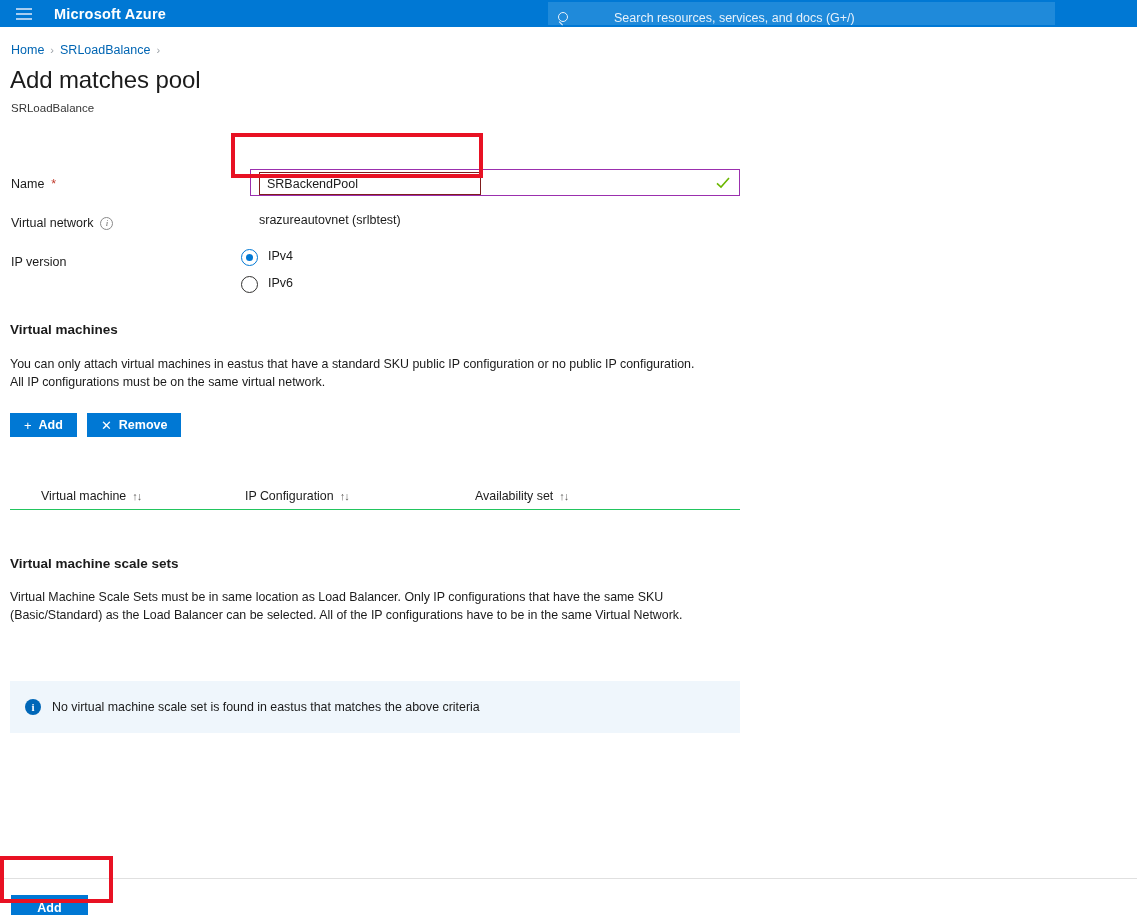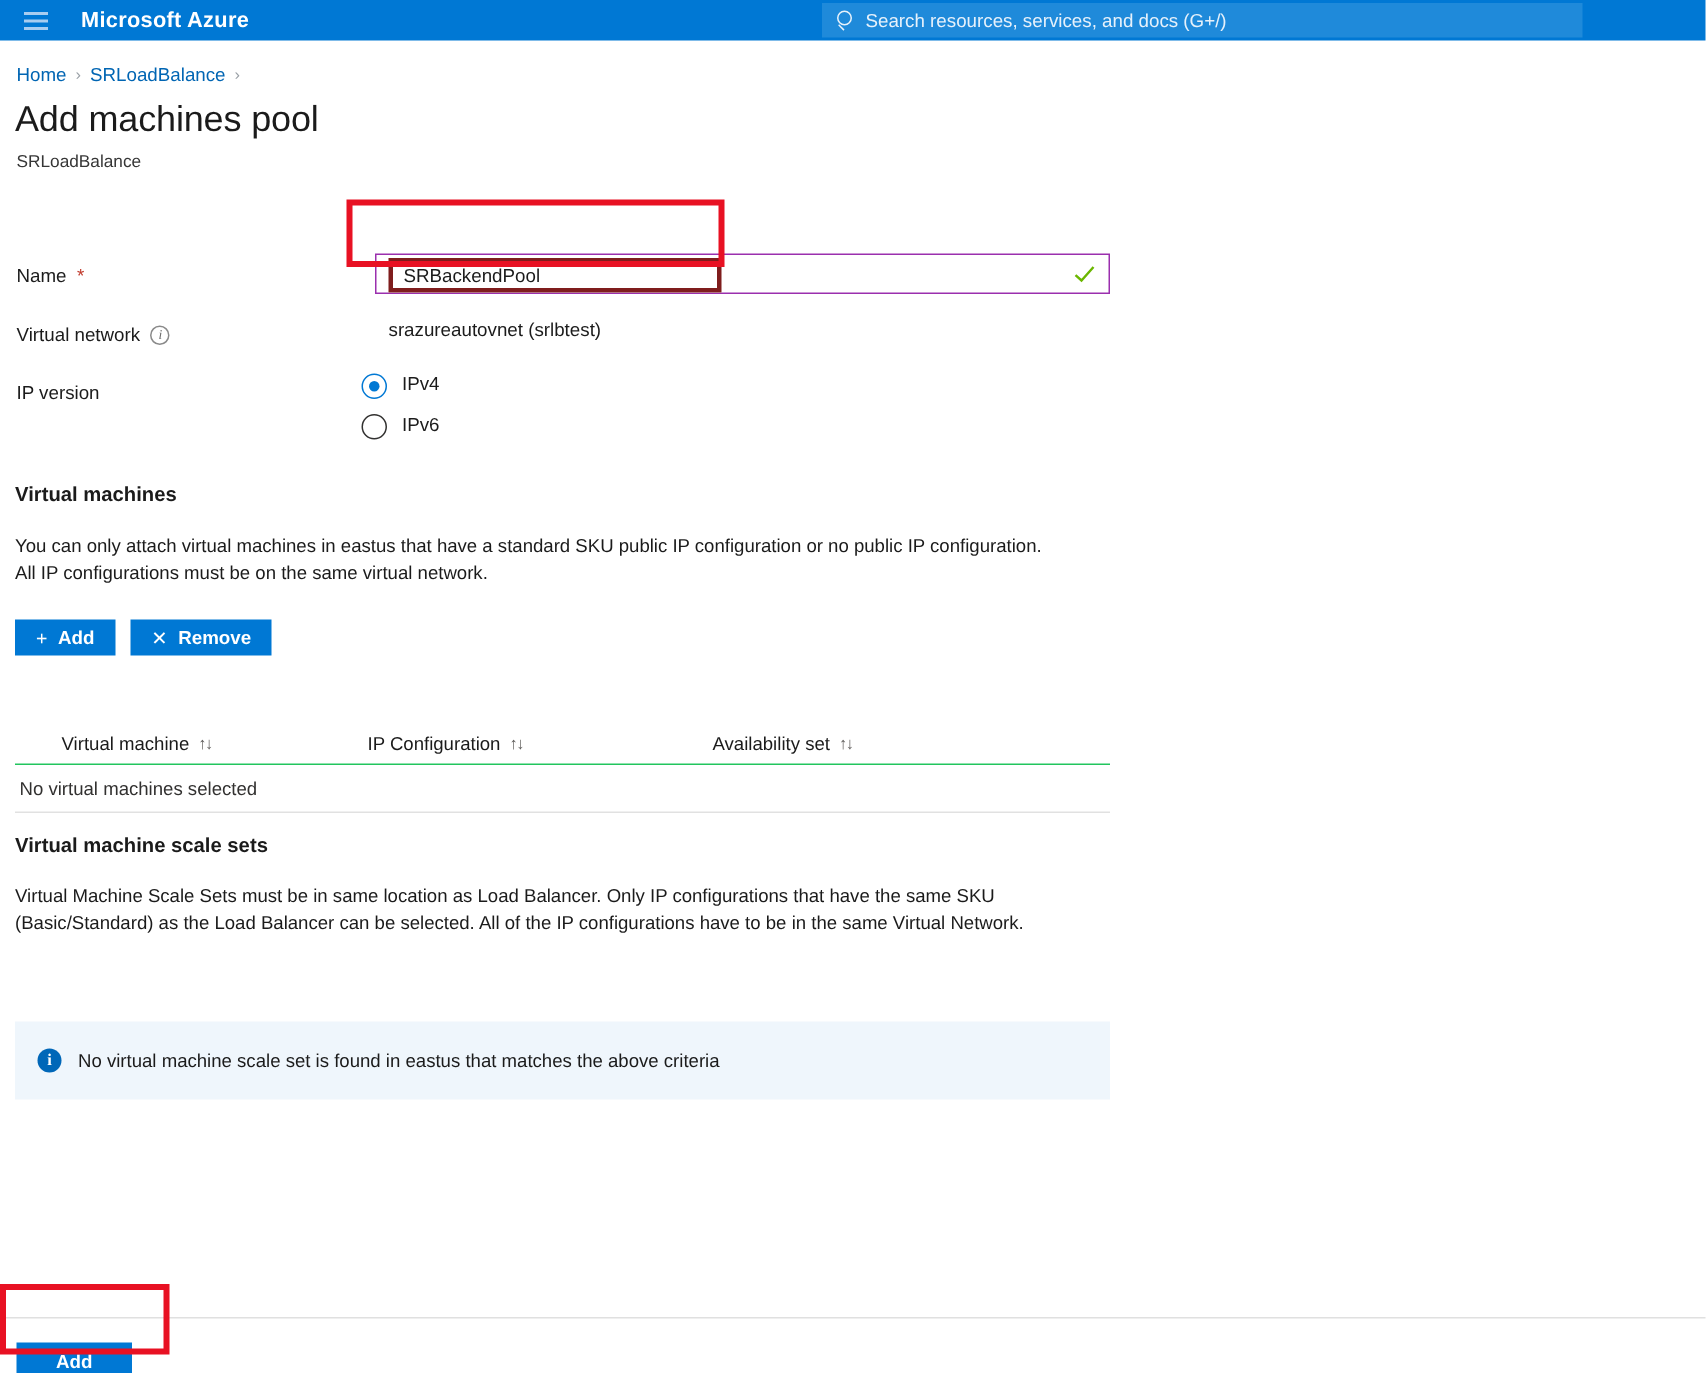--- a/index.html
+++ b/index.html
@@ -30,22 +30,22 @@
   }
   #brand {
     color: #ffffff; font-size: 14.5px; font-weight: bold;
     letter-spacing: .2px; margin-left: 6px;
     white-space: nowrap;
   }
   #searchbox {
     position: absolute; left: 548px; top: 2px;
     width: 507px; height: 23px;
     background: #1f8ada;
-    display: flex; align-items: center;
-    padding-left: 9px; cursor: text;
+    display: flex; align-items: flex-end;
+    padding-left: 9px; cursor: text; gap: 37px;
   }
   #searchbox .mag {
     width: 13px; height: 13px; position: relative; margin-right: 7px;
     flex: none;
   }
   #searchbox .mag::before {
     content: ""; position: absolute; left: 1px; top: 0px;
     width: 8px; height: 8px; border: 1.3px solid #e8f2fb;
     border-radius: 50%;
   }
@@ -98,21 +98,21 @@
   #name-field-outer {
     position: absolute; left: 250px; top: 142px;
     width: 490px; height: 27px;
     border: 1px solid #9b2fae;
     background: #ffffff;
     display: flex; align-items: center;
   }
   #name-input-inner {
     position: absolute; left: 8px; top: 2px;
     width: 222px; height: 23px;
-    border: 3px solid #7f1d1d;
+    border: 1px solid #7f1d1d;
     background: #ffffff;
     display: flex; align-items: center;
     padding-left: 7px;
     font-size: 12.5px; color: #1b1b1b;
     cursor: text;
   }
   #name-valid-check {
     position: absolute; right: 8px; top: 4px;
     width: 16px; height: 18px;
   }
@@ -243,21 +243,21 @@
 
 <div id="page">
 
   <div id="breadcrumb">
     <a>Home</a>
     <span class="sep">›</span>
     <a>SRLoadBalance</a>
     <span class="sep">›</span>
   </div>
 
-  <div id="page-title">Add machines pool</div>
+  <div id="page-title">Add matches pool</div>
   <div id="page-subtitle">SRLoadBalance</div>
 
   <div class="flabel" style="top:150px;">
     <span>Name</span>
     <span class="req">*</span>
   </div>
   <div id="name-field-outer">
     <div id="name-input-inner" placeholder="">SRBackendPool</div>
     <svg id="name-valid-check" viewBox="0 0 16 16">
       <path d="M2 8.4 L6 12 L14 3" fill="none" stroke="#6bb700" stroke-width="1.6"></path>
@@ -307,23 +307,20 @@
       </div>
       <div class="th col2">
         <span>IP Configuration</span>
         <span class="sorticon">↑↓</span>
       </div>
       <div class="th col3">
         <span>Availability set</span>
         <span class="sorticon">↑↓</span>
       </div>
     </div>
-    <div class="trow">
-      <div class="empty-cell">No virtual machines selected</div>
-    </div>
   </div>
 
   <div class="sec-head" style="top:529px;">Virtual machine scale sets</div>
   <div class="sec-para" style="top:561px;">
     <div>Virtual Machine Scale Sets must be in same location as Load Balancer. Only IP configurations that have the same SKU</div>
     <div>(Basic/Standard) as the Load Balancer can be selected. All of the IP configurations have to be in the same Virtual Network.</div>
   </div>
 
   <div id="info-banner">
     <span class="ibicon">i</span>

